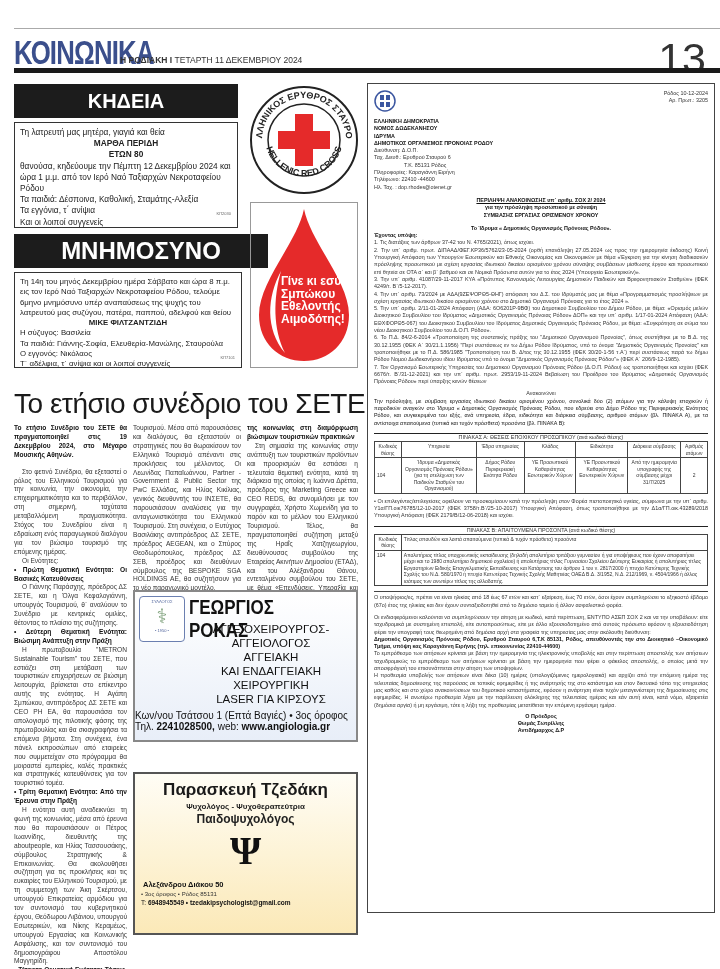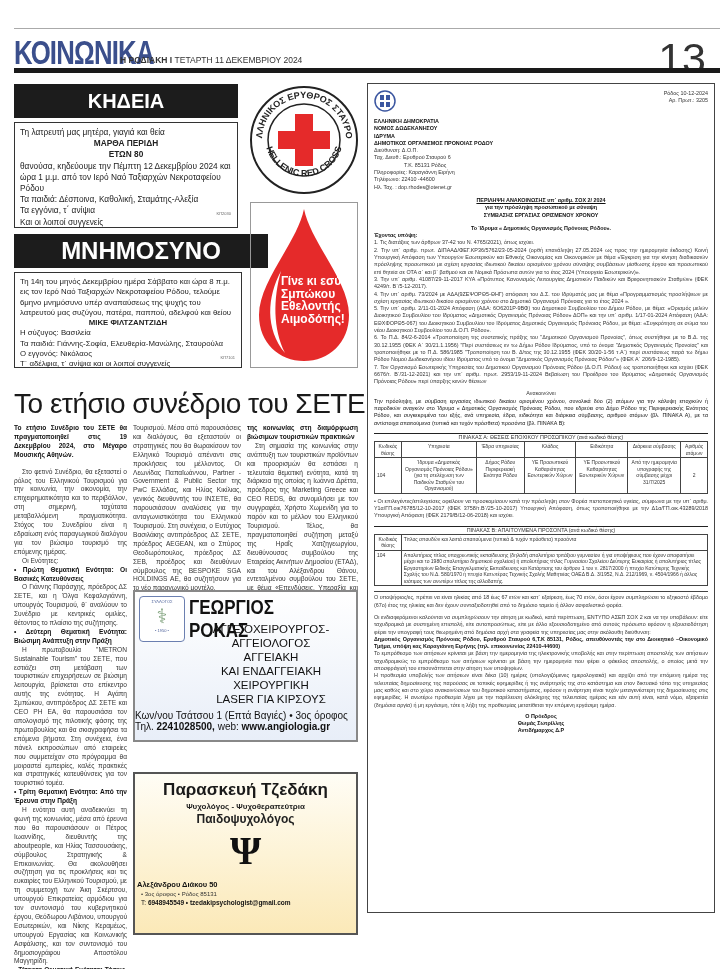--- a/index.html
+++ b/index.html
@@ -130,21 +130,21 @@
     <div>Κων/νου Τσάτσου 1 (Επτά Βαγιές) • 3ος όροφος</div>
     <div><span>Τηλ.</span> <b>2241028500,</b> <span>web:</span> <b>www.angiologia.gr</b></div>
   </div>
 </div>
 
 <div class="abs tzed">
   <div style="text-align:center;font-size:17px;font-weight:bold;color:#1a1a1a;margin-top:6px">Παρασκευή Τζεδάκη</div>
   <div style="text-align:center;font-size:8px;font-weight:bold;color:#222;margin-top:2px">Ψυχολόγος - Ψυχοθεραπεύτρια</div>
   <div style="text-align:center;font-size:12px;font-weight:bold;color:#222;margin-top:1px">Παιδοψυχολόγος</div>
   <div style="text-align:center;font-size:40px;font-weight:bold;font-family:'Liberation Serif',serif;color:#111;line-height:46px;margin-top:2px">Ψ</div>
-  <div style="padding-left:2px;font-size:7.5px;font-weight:bold;color:#111;margin-top:6px">Αλεξάνδρου Διάκου 50</div>
+  <div style="padding-left:8px;font-size:7.5px;font-weight:bold;color:#111;margin-top:6px">Αλεξάνδρου Διάκου 50</div>
   <div style="padding-left:6px;font-size:6px;color:#333;margin-top:2px">• 3ος όροφος • Ρόδος 85131</div>
   <div style="padding-left:6px;font-size:6.5px;color:#111;margin-top:2px"><span>Τ:</span> <b>6948945549 • tzedakipsychologist@gmail.com</b></div>
 </div>
 
 <div class="abs notice">
   <div style="display:flex;justify-content:space-between">
     <svg width="22" height="22" viewBox="0 0 22 22">
         <circle cx="11" cy="11" r="10" fill="#fff" stroke="#3b56a0" stroke-width="1.5"></circle>
         <rect x="6" y="5" width="10" height="12" fill="#3b56a0"></rect>
         <rect x="10" y="5" width="2" height="12" fill="#fff"></rect>

